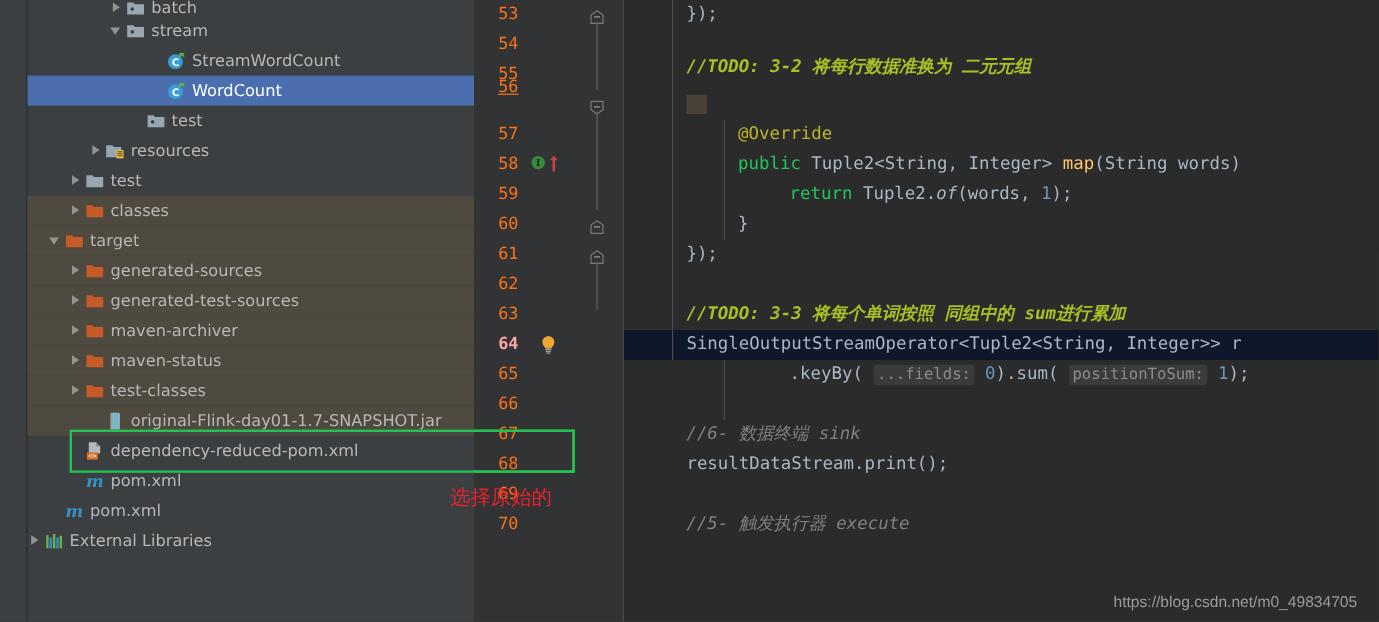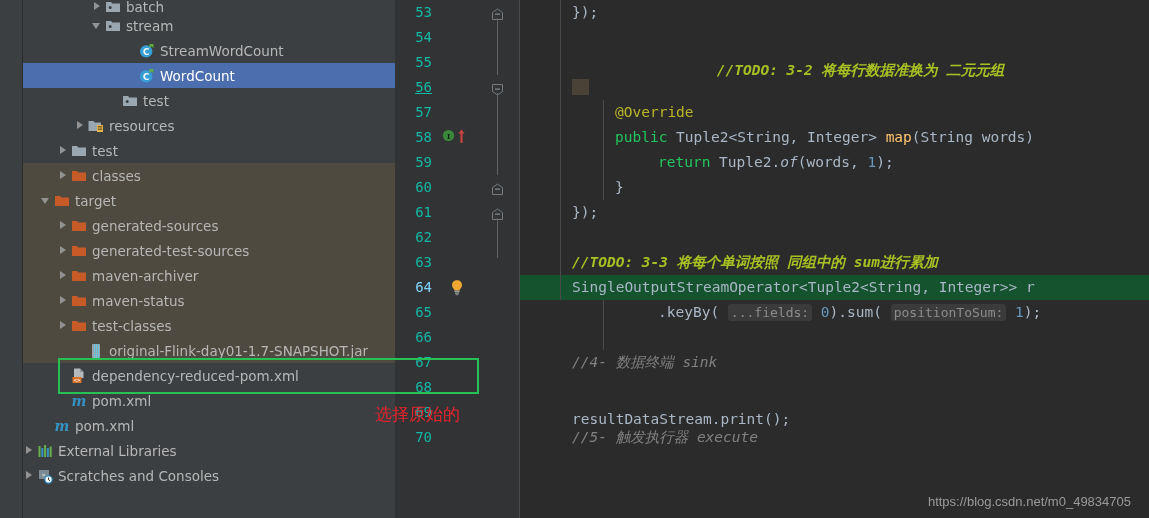--- a/index.html
+++ b/index.html
@@ -122,44 +122,44 @@
     font-size: 14.5px;
     white-space: pre;
     color: #a9b7c6;
   }
   .lnum {
     position: absolute;
     right: 8px;
     height: 25px; line-height: 25px;
     font-family: "DejaVu Sans Mono", monospace;
     font-size: 14px;
-    color: #14b8a6;
+    color: #f97316;
     text-align: right;
   }
-  .lnum.cur { color: #7dd3fc; }
+  .lnum.cur { color: #fca5a5; font-weight: bold; }
 
   
   .kw     { color: #22c55e; }
   .cls    { color: #a9b7c6; }
   .num    { color: #6897bb; }
   .todo   { color: #a8c023; font-style: italic; font-weight: bold; }
   .cmt    { color: #808080; font-style: italic; }
   .ann    { color: #bbb529; }
   .meth   { color: #ffc66d; }
   .ital   { font-style: italic; }
   .punct  { color: #a9b7c6; }
   .hintp  {
     background: #3b3b3b;
     color: #8c8c8c;
     border-radius: 3px;
     padding: 1px 3px;
     font-size: 13px;
     font-style: normal;
   }
-  .hl-line { background: #14532d; }
+  .hl-line { background: #0f172a; }
   .endhl { background: #4a4236; }
 
   
   .foldm {
     position: absolute;
     left: 16px;
     width: 13px; height: 13px;
   }
   .foldline {
     position: absolute;
@@ -424,43 +424,29 @@
             <svg width="18" height="18" viewBox="0 0 18 18">
               <rect x="2.5" y="4" width="2" height="11" fill="#6ab04c"></rect>
               <rect x="5.3" y="6" width="2" height="9" fill="#3592c4"></rect>
               <rect x="8.1" y="3" width="2" height="12" fill="#6ab04c"></rect>
               <rect x="10.9" y="6" width="2" height="9" fill="#3592c4"></rect>
               <rect x="13.7" y="4.5" width="2" height="10.5" fill="#6ab04c"></rect>
             </svg>
           </span>
           <span class="tlabel">External Libraries</span>
         </div>
-        <div class="trow">
-          <span style="flex: 0 0 0px;"></span>
-          <span class="arrow right"></span>
-          <span class="ic">
-            <svg width="18" height="18" viewBox="0 0 18 18">
-              <path d="M3 3h10v9H3z" fill="#7a8b96"></path>
-              <text x="6" y="9.5" font-size="6" font-family="DejaVu Sans Mono, monospace" fill="#ffffff">&gt;_</text>
-              <circle cx="12.5" cy="12.5" r="4.2" fill="#3592c4"></circle>
-              <circle cx="12.5" cy="12.5" r="3" fill="#ffffff"></circle>
-              <path d="M12.5 10.5v2.2l1.6 1" stroke="#1a1a1a" stroke-width="0.9" fill="none"></path>
-            </svg>
-          </span>
-          <span class="tlabel">Scratches and Consoles</span>
-        </div>
       </div>
   </div>
 
   <div id="editor">
     <div id="linenums">
         <div class="lnum" style="top: 0px;">53</div>
         <div class="lnum" style="top: 25px;">54</div>
         <div class="lnum" style="top: 50px;">55</div>
-        <div class="lnum" style="top: 75px; text-decoration: underline;">56</div>
+        <div class="lnum" style="top: 61px; text-decoration: underline;">56</div>
         <div class="lnum" style="top: 100px;">57</div>
         <div class="lnum" style="top: 125px;">58</div>
         <div class="lnum" style="top: 150px;">59</div>
         <div class="lnum" style="top: 175px;">60</div>
         <div class="lnum" style="top: 200px;">61</div>
         <div class="lnum" style="top: 225px;">62</div>
         <div class="lnum" style="top: 250px;">63</div>
         <div class="lnum cur" style="top: 275px;">64</div>
         <div class="lnum" style="top: 300px;">65</div>
         <div class="lnum" style="top: 325px;">66</div>
@@ -502,34 +488,34 @@
         <div class="foldm" style="top: 206px;"><svg width="13" height="13" viewBox="0 0 13 13">
             <path d="M1.5 11.5h10v-7l-5-3.5-5 3.5z" fill="none" stroke="#777b7e" stroke-width="1"></path>
             <rect x="4" y="5.6" width="5" height="1" fill="#9a9ea1"></rect>
           </svg></div>
         <div class="foldline" style="top: 218px; height: 40px;"></div>
       </div>
     <div id="gutter-edge"></div>
     <div id="code">
         <div class="cline" style="top: 0px;"><span style="display:inline-block;width:52px"></span><span class="punct">});</span></div>
         <div class="cline" style="top: 25px;"></div>
-        <div class="cline" style="top: 58px; text-align: center;"><span style="display:inline-block;width:52px"></span><span class="todo">//TODO: 3-2 将每行数据准换为 二元元组</span></div>
+        <div class="cline" style="top: 44px;"><span style="display:inline-block;width:52px"></span><span class="todo">//TODO: 3-2 将每行数据准换为 二元元组</span></div>
         <div class="cline" style="top: 75px;"><span style="display:inline-block;width:52px"></span><span class="endhl">&nbsp;&nbsp;</span></div>
         <div class="cline" style="top: 100px;"><span style="display:inline-block;width:95px"></span><span class="ann">@Override</span></div>
         <div class="cline" style="top: 125px;"><span style="display:inline-block;width:95px"></span><span class="kw">public</span><span class="cls"> Tuple2&lt;String, Integer&gt; </span><span class="meth">map</span><span class="cls">(String words)</span></div>
         <div class="cline" style="top: 150px;"><span style="display:inline-block;width:138px"></span><span class="kw">return</span><span class="cls"> Tuple2.</span><span class="cls ital">of</span><span class="cls">(words, </span><span class="num">1</span><span class="punct">);</span></div>
         <div class="cline" style="top: 175px;"><span style="display:inline-block;width:95px"></span><span class="punct">}</span></div>
         <div class="cline" style="top: 200px;"><span style="display:inline-block;width:52px"></span><span class="punct">});</span></div>
         <div class="cline" style="top: 225px;"></div>
         <div class="cline" style="top: 250px;"><span style="display:inline-block;width:52px"></span><span class="todo">//TODO: 3-3 将每个单词按照 同组中的 sum进行累加</span></div>
         <div class="cline hl-line" style="top: 275px;"><span style="display:inline-block;width:52px"></span><span class="cls">SingleOutputStreamOperator&lt;Tuple2&lt;String, Integer&gt;&gt; r</span></div>
         <div class="cline" style="top: 300px;"><span style="display:inline-block;width:138px"></span><span class="punct">.keyBy(</span> <span class="hintp">...fields:</span> <span class="num">0</span><span class="punct">).sum(</span> <span class="hintp">positionToSum:</span> <span class="num">1</span><span class="punct">);</span></div>
         <div class="cline" style="top: 325px;"></div>
-        <div class="cline" style="top: 350px;"><span style="display:inline-block;width:52px"></span><span class="cmt">//4- 数据终端 sink</span></div>
-        <div class="cline" style="top: 375px; margin-top: 32px;"><span style="display:inline-block;width:52px"></span><span class="cls">resultDataStream.print();</span></div>
+        <div class="cline" style="top: 350px;"><span style="display:inline-block;width:52px"></span><span class="cmt">//6- 数据终端 sink</span></div>
+        <div class="cline" style="top: 375px;"><span style="display:inline-block;width:52px"></span><span class="cls">resultDataStream.print();</span></div>
         <div class="cline" style="top: 400px;"></div>
         <div class="cline" style="top: 425px;"><span style="display:inline-block;width:52px"></span><span class="cmt">//5- 触发执行器 execute</span></div>
         <div class="iguide" style="left: 40px; top: 0px; height: 300px;"></div>
         <div class="iguide" style="left: 83px; top: 100px; height: 100px;"></div>
         <div class="iguide" style="left: 83px; top: 300px; height: 50px;"></div>
       </div>
   </div>
 
   <div id="greenbox"></div>
   <div id="greenbox2"></div>

